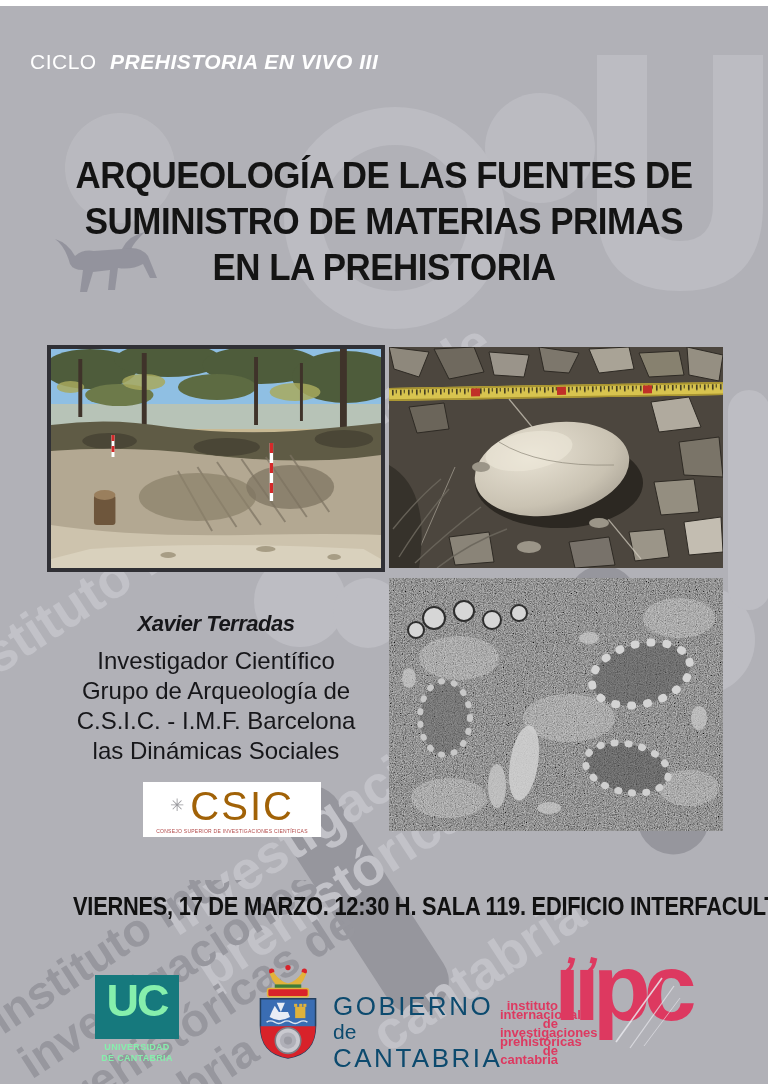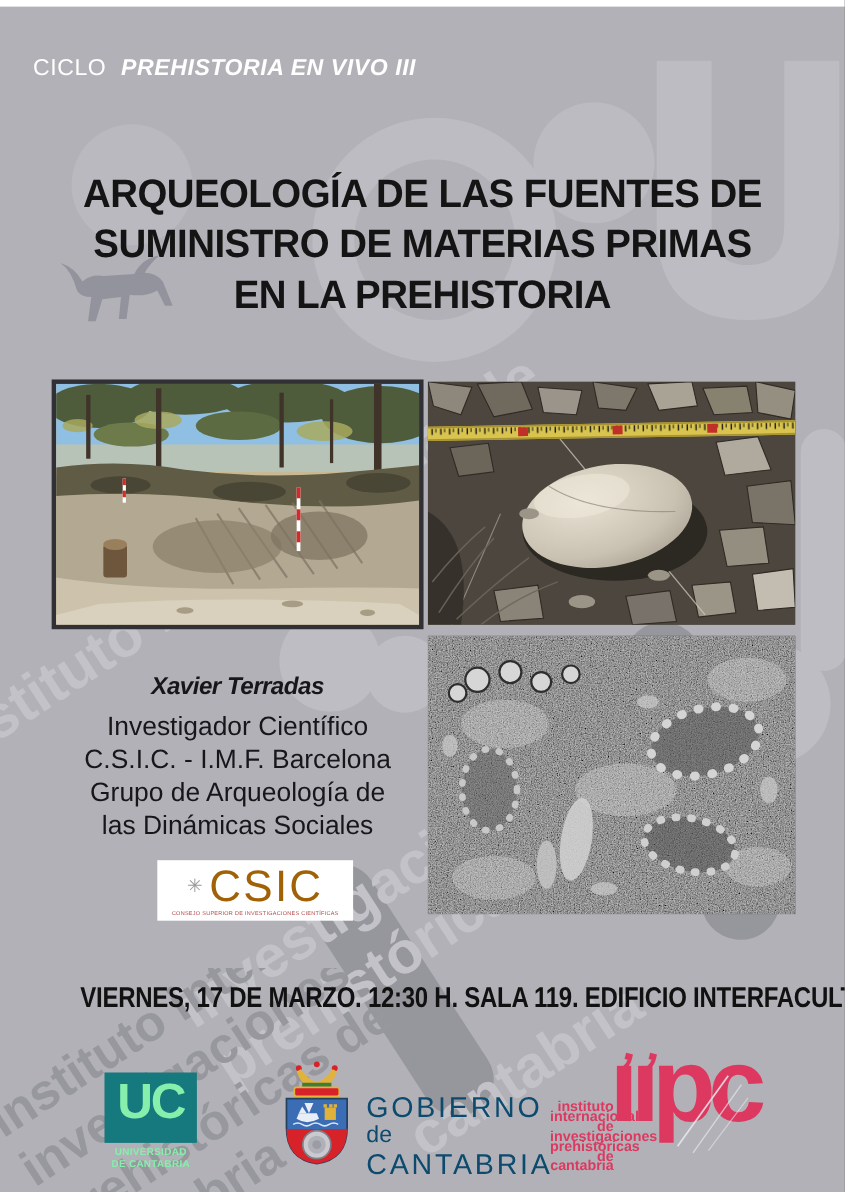--- a/index.html
+++ b/index.html
@@ -291,22 +291,22 @@
           <ellipse cx="310" cy="140" rx="8" ry="12"></ellipse>
         <ellipse cx="160" cy="230" rx="12" ry="6"></ellipse>
           <ellipse cx="20" cy="100" rx="7" ry="10"></ellipse>
       </g>
     </svg>
   </div>
 
   <div class="speaker">
     <div class="name">Xavier Terradas</div>
     <div class="line">Investigador Científico</div>
+    <div class="line">Grupo de Arqueología de</div>
     <div class="line">C.S.I.C. - I.M.F.  Barcelona</div>
-    <div class="line">Grupo de Arqueología de</div>
     <div class="line">las Dinámicas Sociales</div>
   </div>
 
   <div class="csic">
     <div class="csic-row">
       <span class="csic-emblem">✳</span>
       <span class="csic-acronym">CSIC</span>
     </div>
     <div class="csic-subtitle">CONSEJO SUPERIOR DE INVESTIGACIONES CIENTÍFICAS</div>
   </div>

